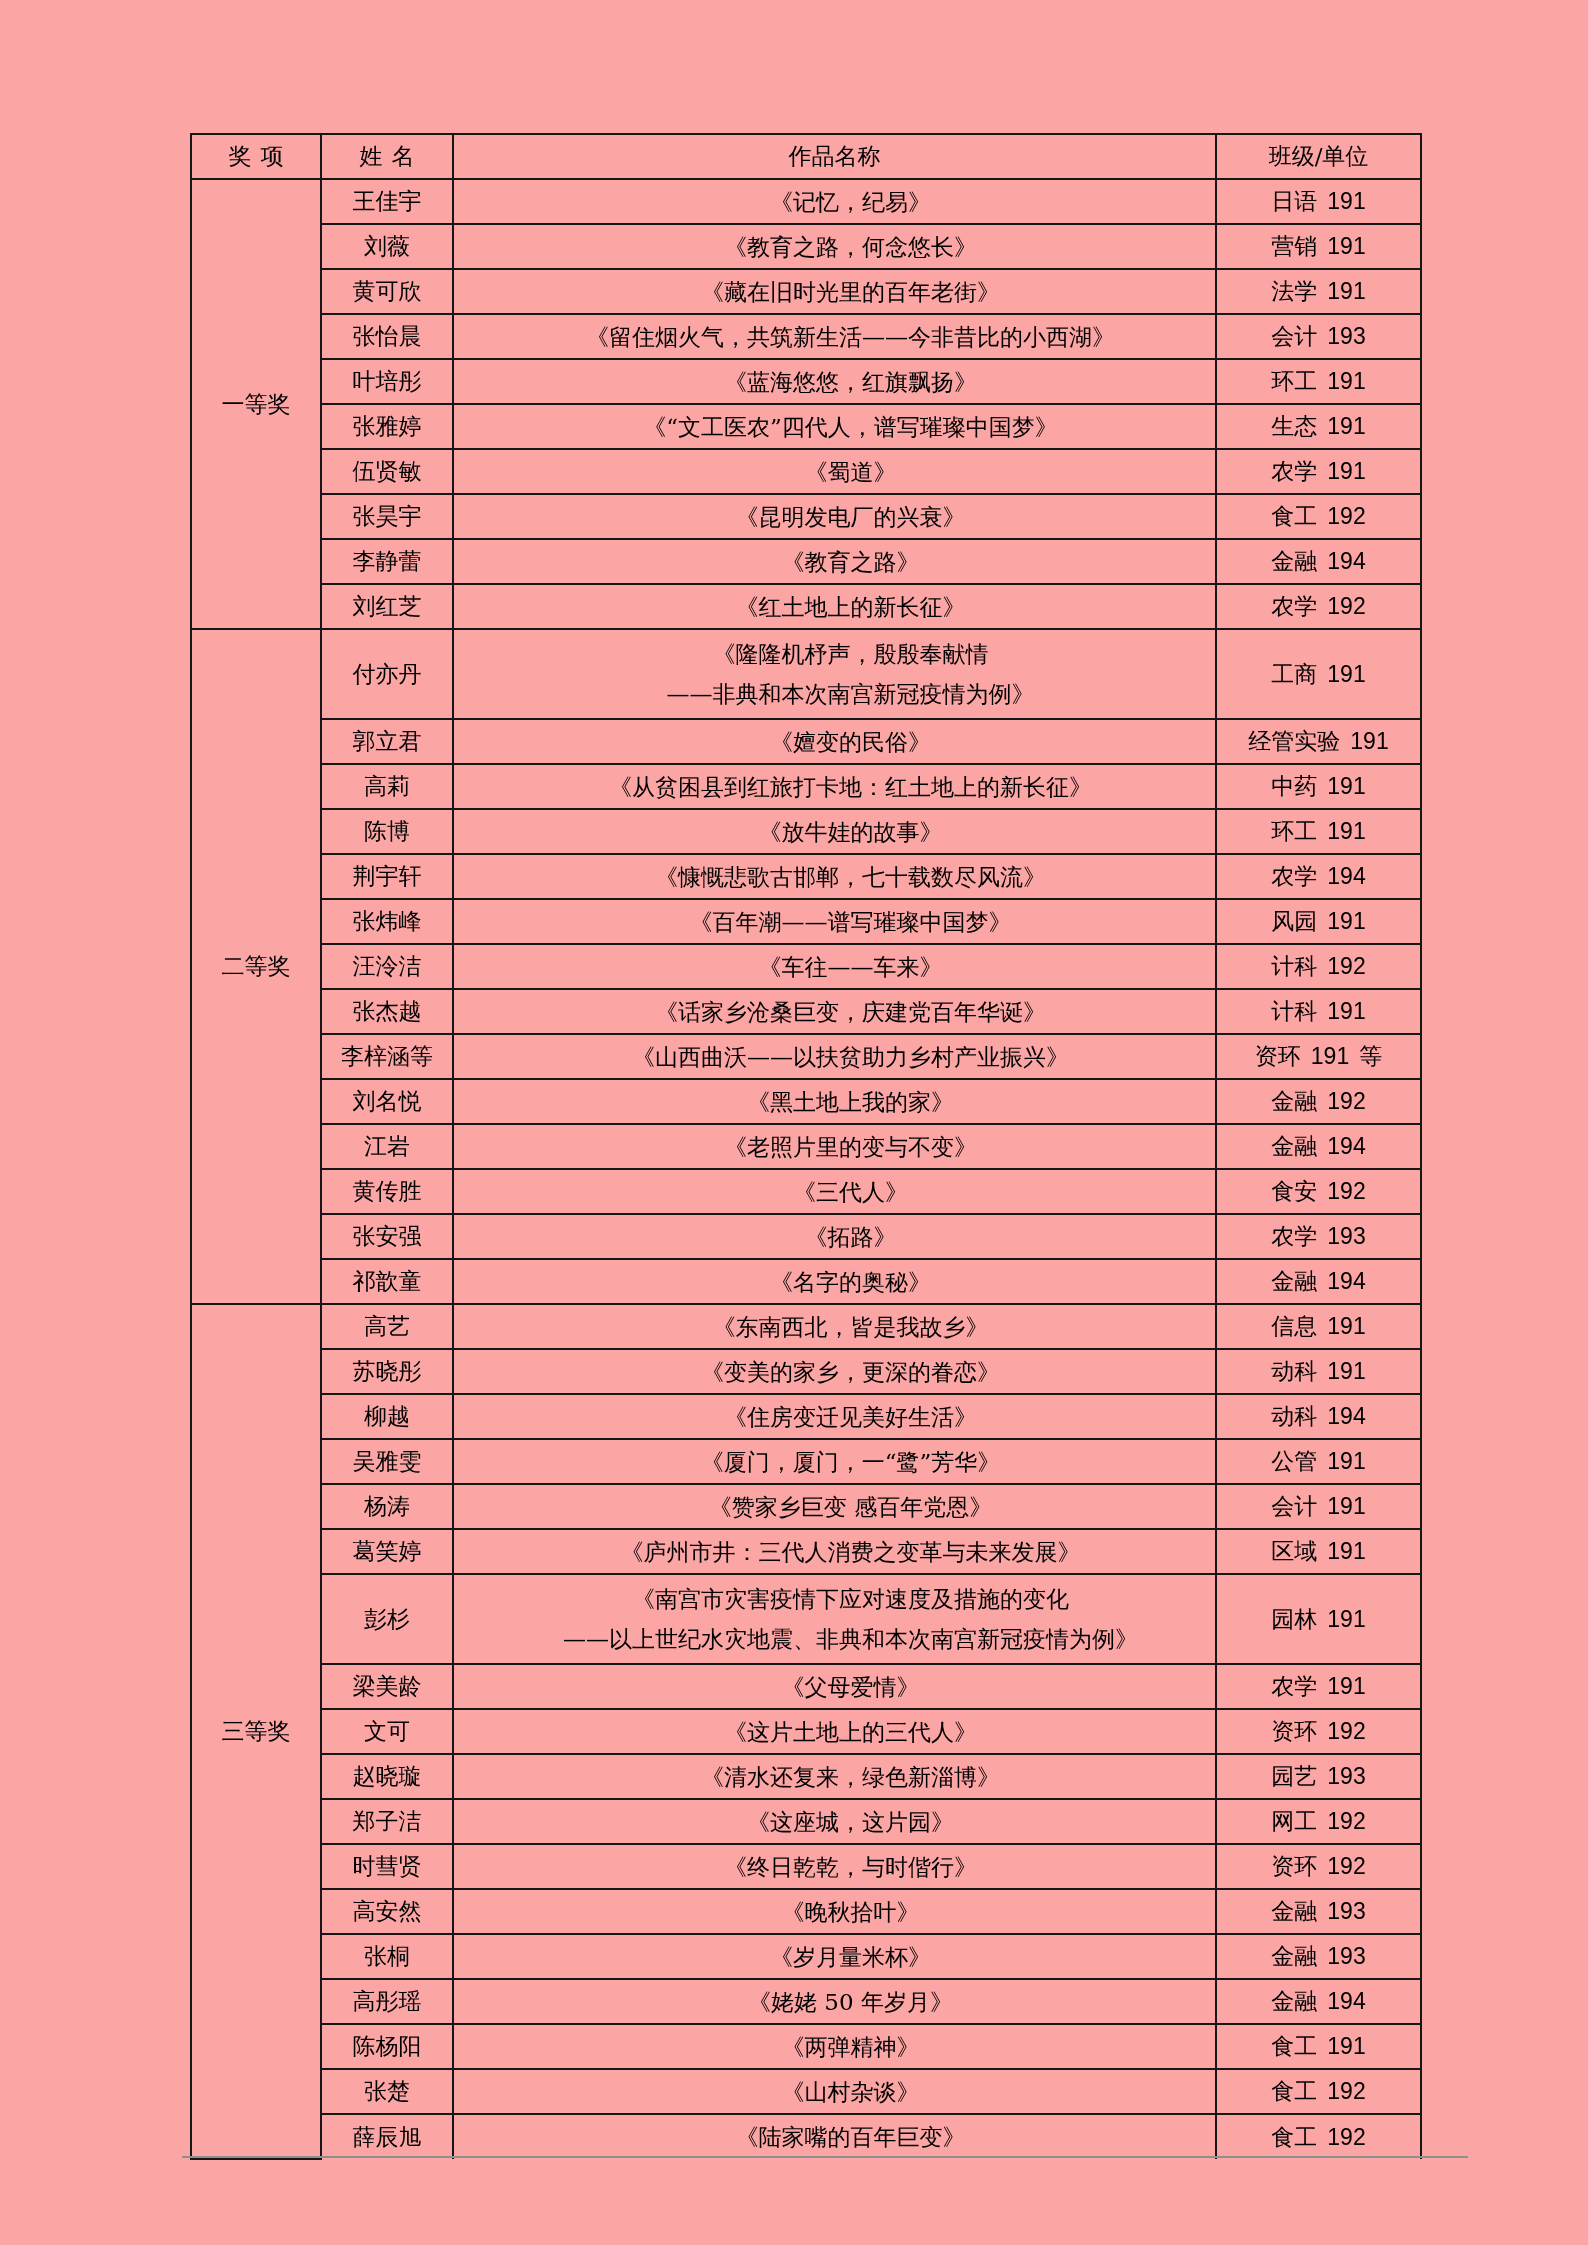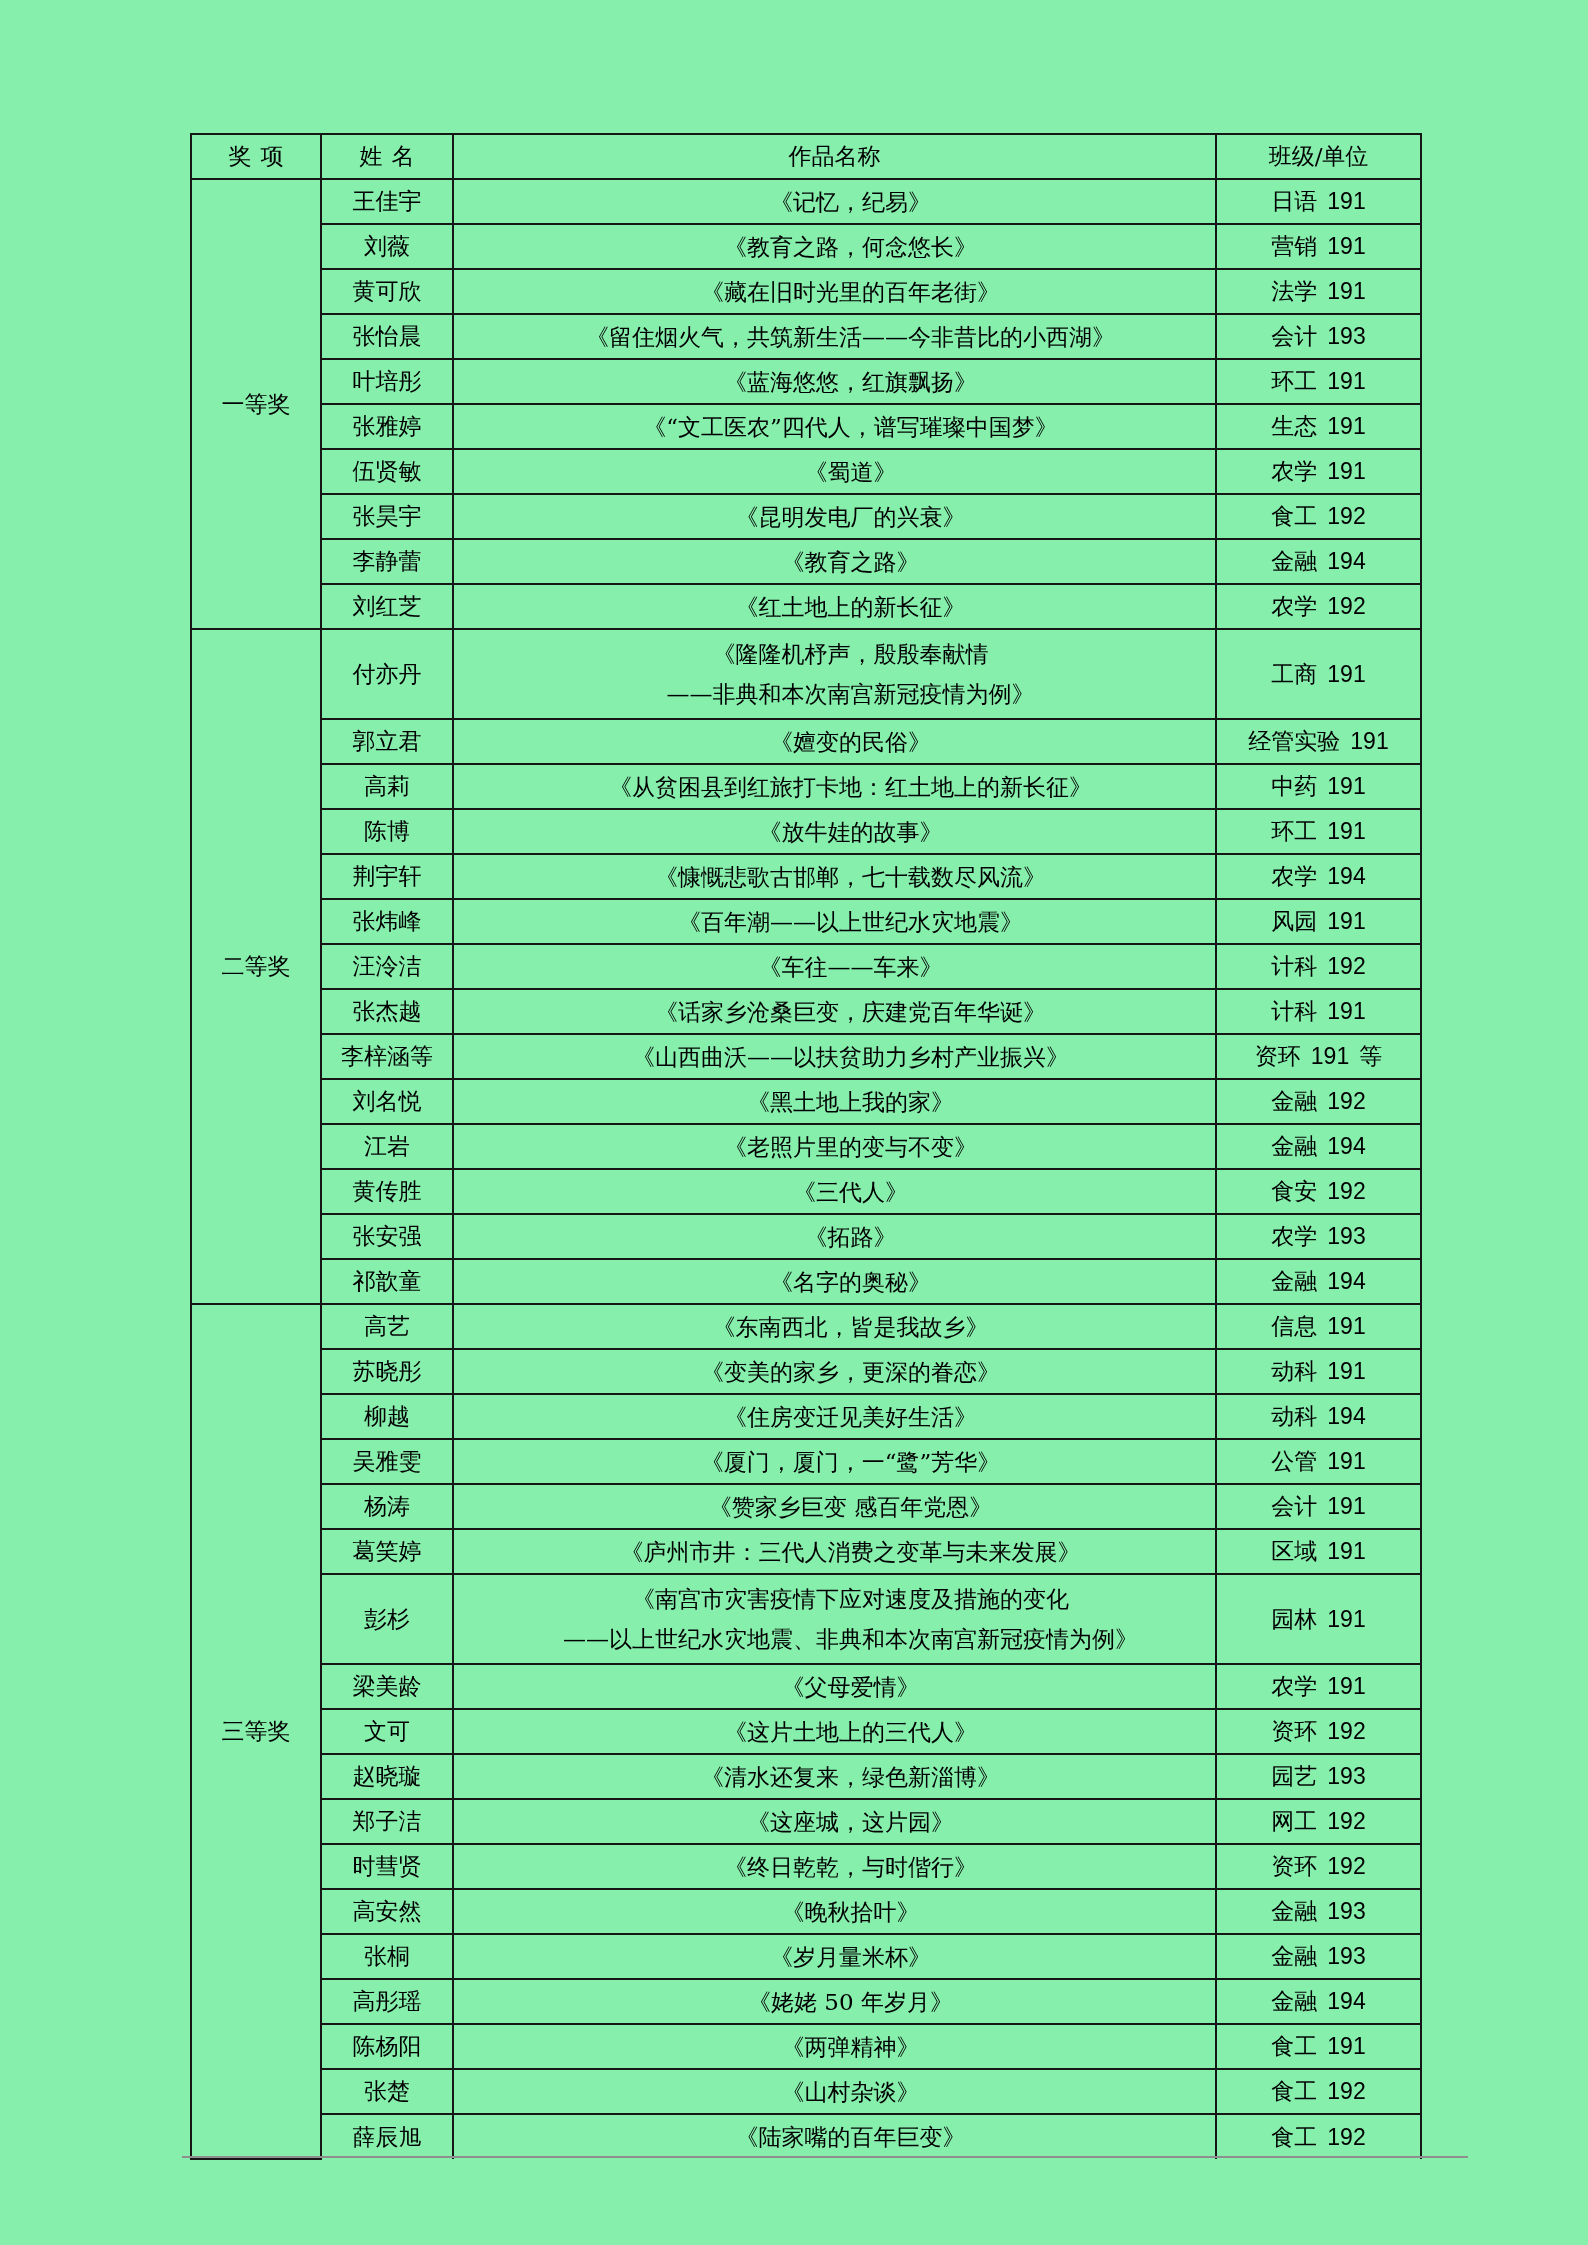--- a/index.html
+++ b/index.html
@@ -10,21 +10,21 @@
   body {
     width: 1588px;
     height: 2245px;
     position: relative;
     font-family: "DejaVu Serif", "Liberation Serif", serif;
     color: #000000;
   }
   .page {
     position: absolute;
     inset: 0;
-    background: #86efac;
+    background: #fca5a5;
   }
   table.awards {
     position: absolute;
     left: 190px;
     top: 133px;
     width: 1230px;
     border-collapse: collapse;
     table-layout: fixed;
   }
   table.awards col.c-award { width: 130px; }
@@ -194,21 +194,21 @@
         <tr>
     <td class="name-cell">荆宇轩</td>
     <td class="work-cell">
             <div class="work-line">《慷慨悲歌古邯郸，七十载数尽风流》</div>
           </td>
     <td class="unit-cell"><span class="dept">农学</span><span class="num">194</span></td>
   </tr>
         <tr>
     <td class="name-cell">张炜峰</td>
     <td class="work-cell">
-            <div class="work-line">《百年潮——以上世纪水灾地震》</div>
+            <div class="work-line">《百年潮——谱写璀璨中国梦》</div>
           </td>
     <td class="unit-cell"><span class="dept">风园</span><span class="num">191</span></td>
   </tr>
         <tr>
     <td class="name-cell">汪泠洁</td>
     <td class="work-cell">
             <div class="work-line">《车往——车来》</div>
           </td>
     <td class="unit-cell"><span class="dept">计科</span><span class="num">192</span></td>
   </tr>

